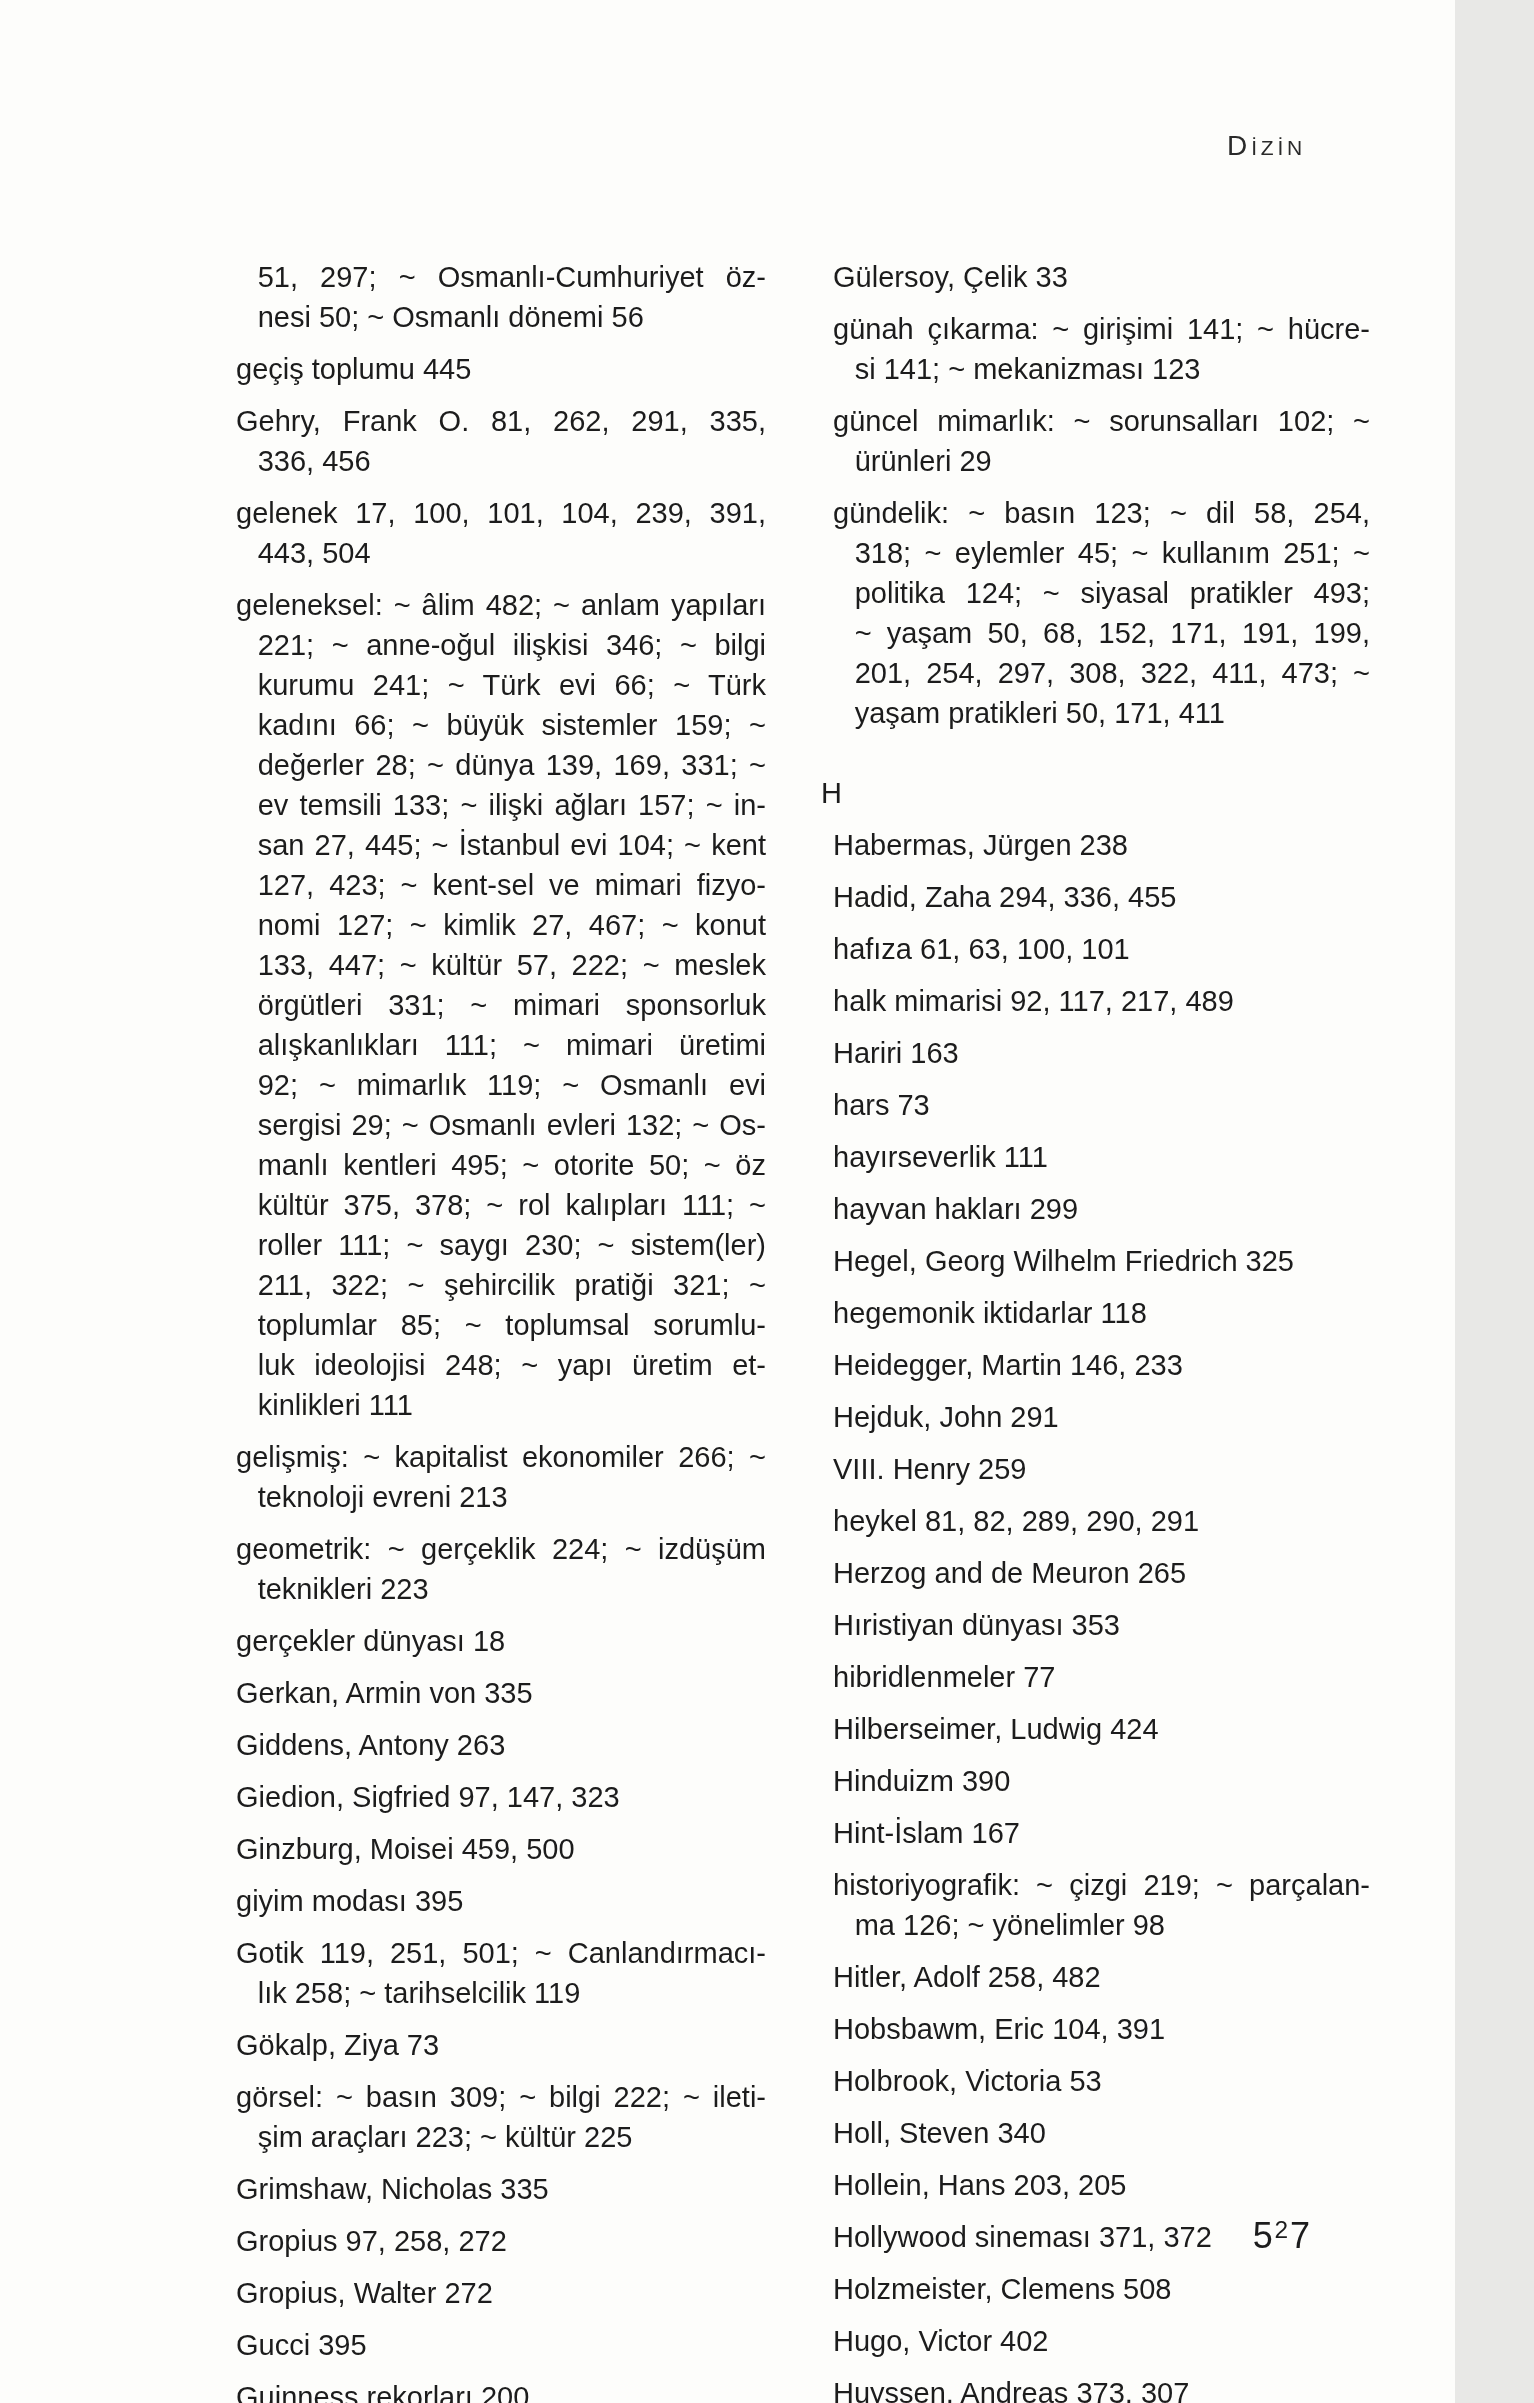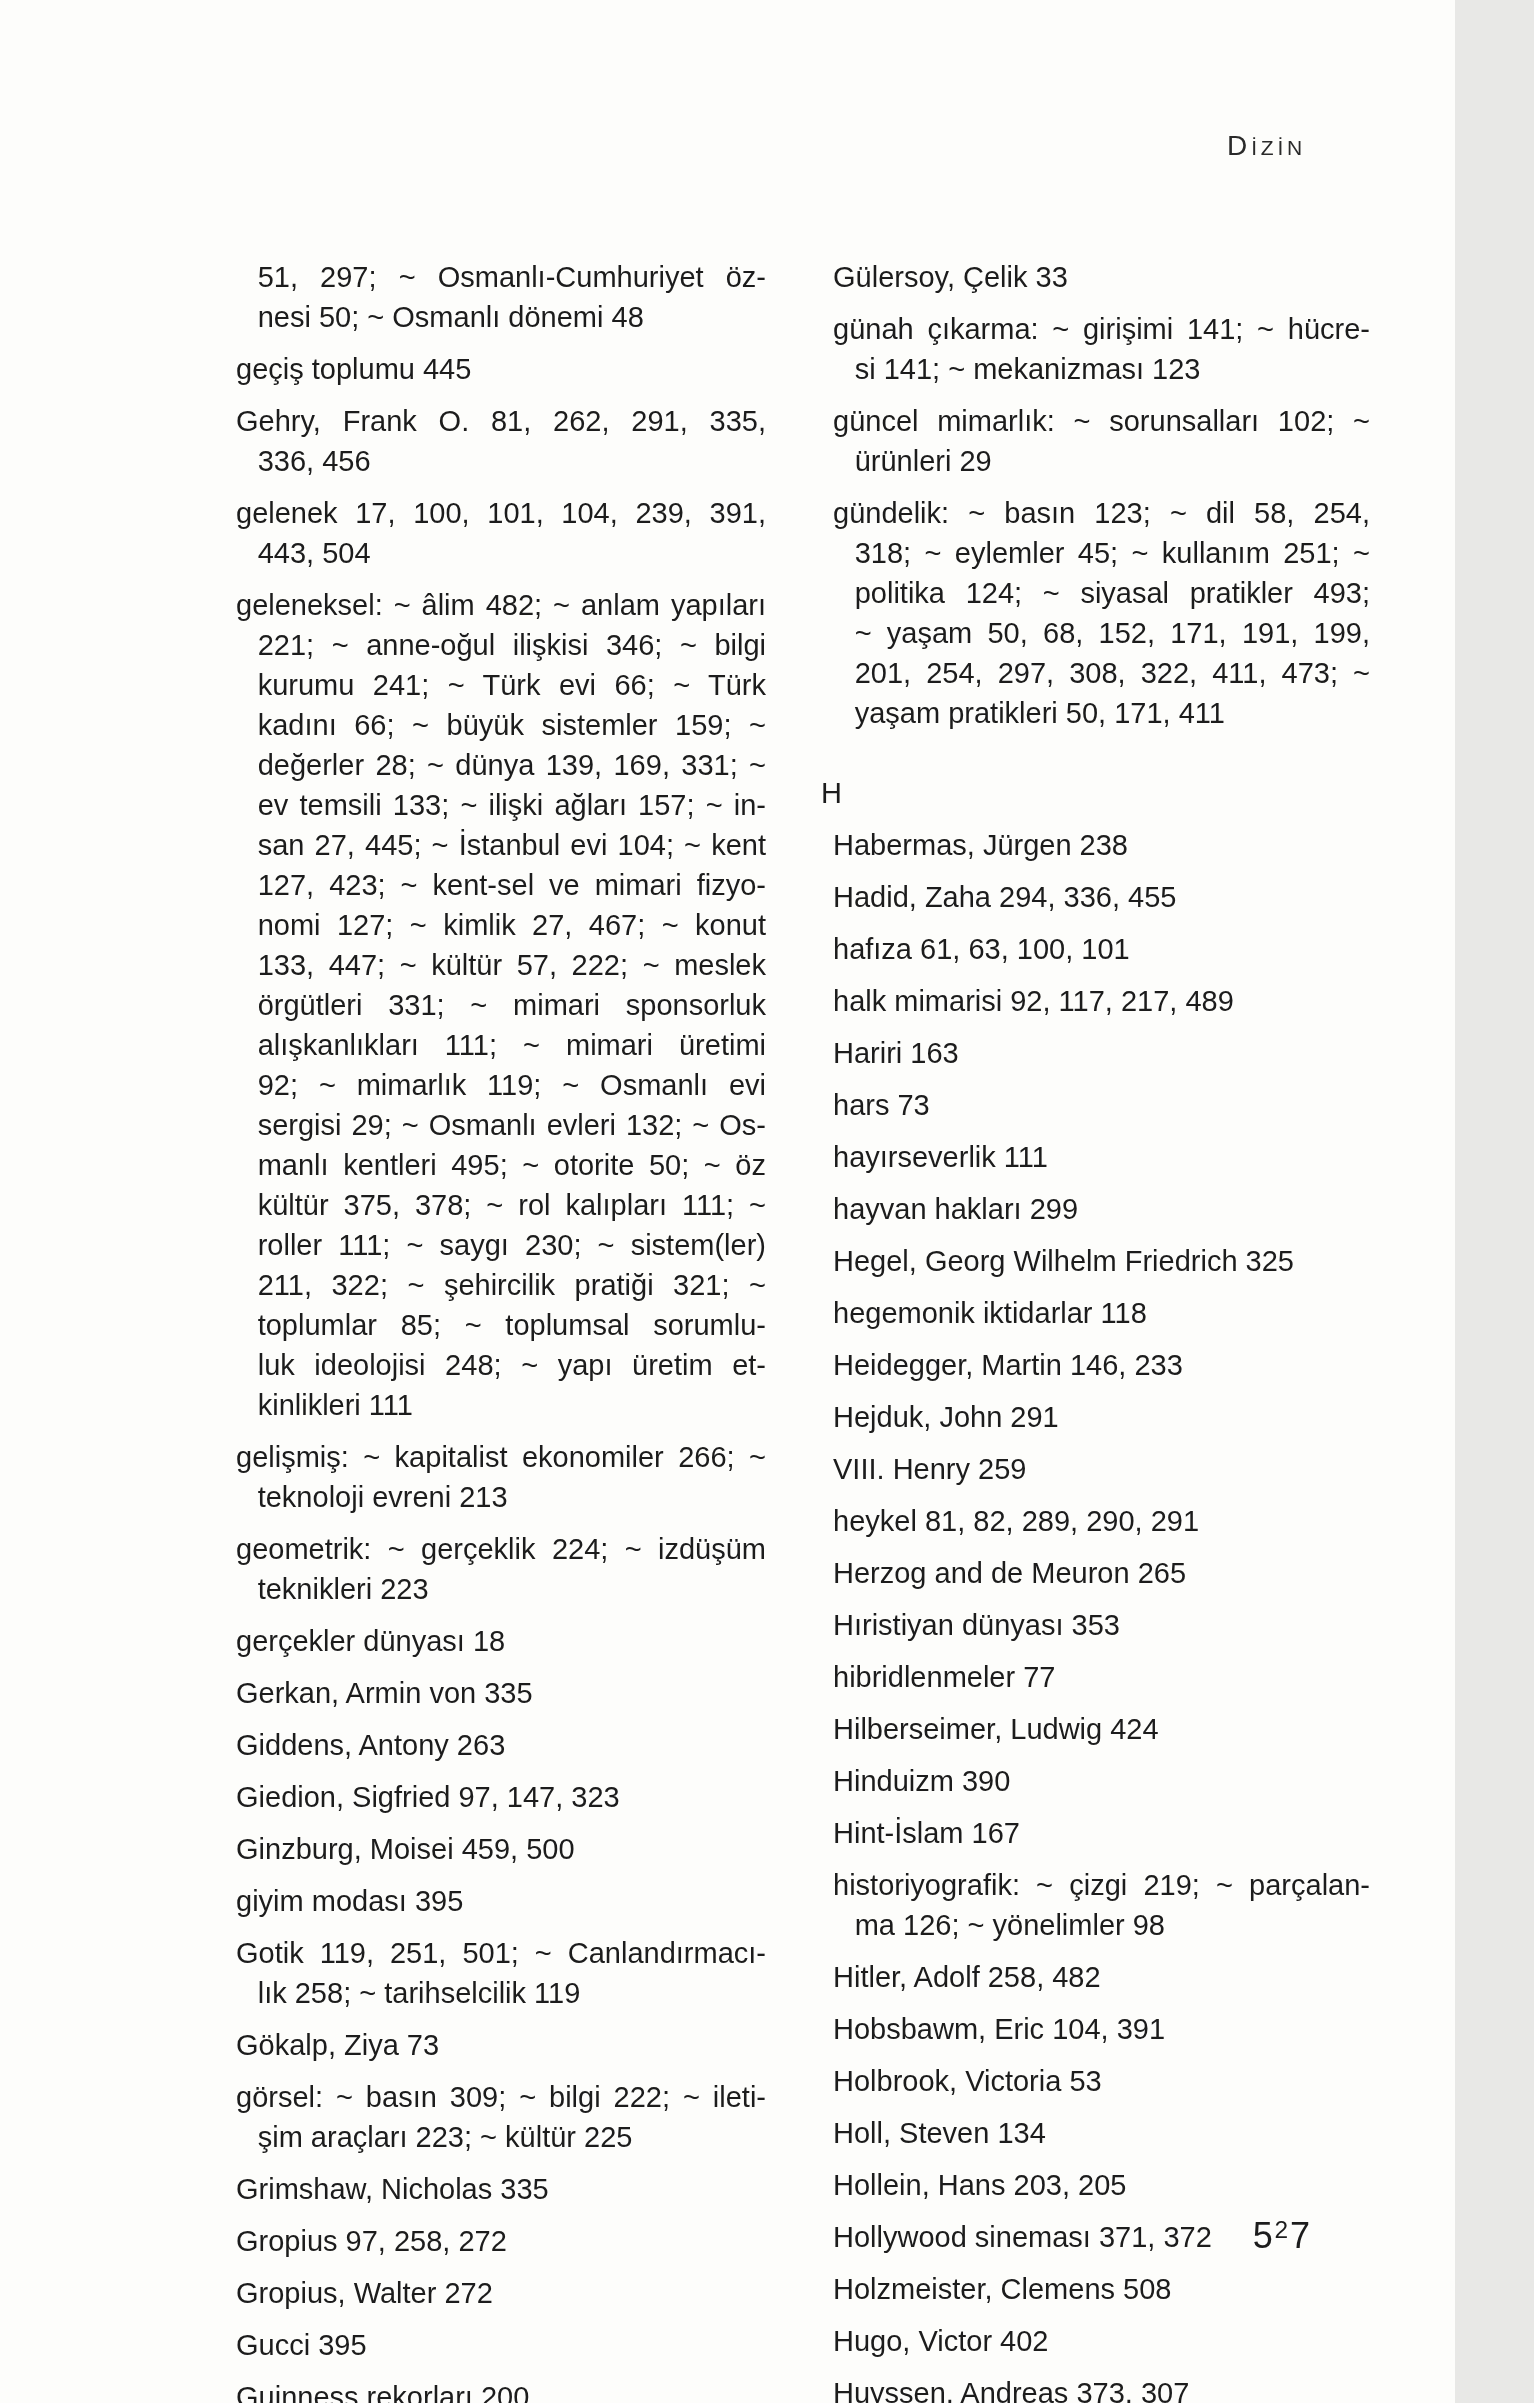--- a/index.html
+++ b/index.html
@@ -63,21 +63,21 @@
 
 <div class="page">
 
   <div class="running-head">
     <span class="rh-initial">D</span><span class="rh-rest">İZİN</span>
   </div>
 
   <div class="col col-left">
       <div class="entry">
         <div class="ln ind j">51, 297; ~ Osmanlı-Cumhuriyet öz-</div>
-        <div class="ln ind">nesi 50; ~ Osmanlı dönemi 48</div>
+        <div class="ln ind">nesi 50; ~ Osmanlı dönemi 56</div>
       </div>
       <div class="entry">
         <div class="ln">geçiş toplumu 445</div>
       </div>
       <div class="entry">
         <div class="ln j">Gehry, Frank O. 81, 262, 291, 335,</div>
         <div class="ln ind">336, 456</div>
       </div>
       <div class="entry">
         <div class="ln j">gelenek 17, 100, 101, 104, 239, 391,</div>
@@ -248,21 +248,21 @@
       <div class="entry">
         <div class="ln">Hitler, Adolf 258, 482</div>
       </div>
       <div class="entry">
         <div class="ln">Hobsbawm, Eric 104, 391</div>
       </div>
       <div class="entry">
         <div class="ln">Holbrook, Victoria 53</div>
       </div>
       <div class="entry">
-        <div class="ln">Holl, Steven 134</div>
+        <div class="ln">Holl, Steven 340</div>
       </div>
       <div class="entry">
         <div class="ln">Hollein, Hans 203, 205</div>
       </div>
       <div class="entry">
         <div class="ln">Hollywood sineması 371, 372</div>
       </div>
       <div class="entry">
         <div class="ln">Holzmeister, Clemens 508</div>
       </div>

